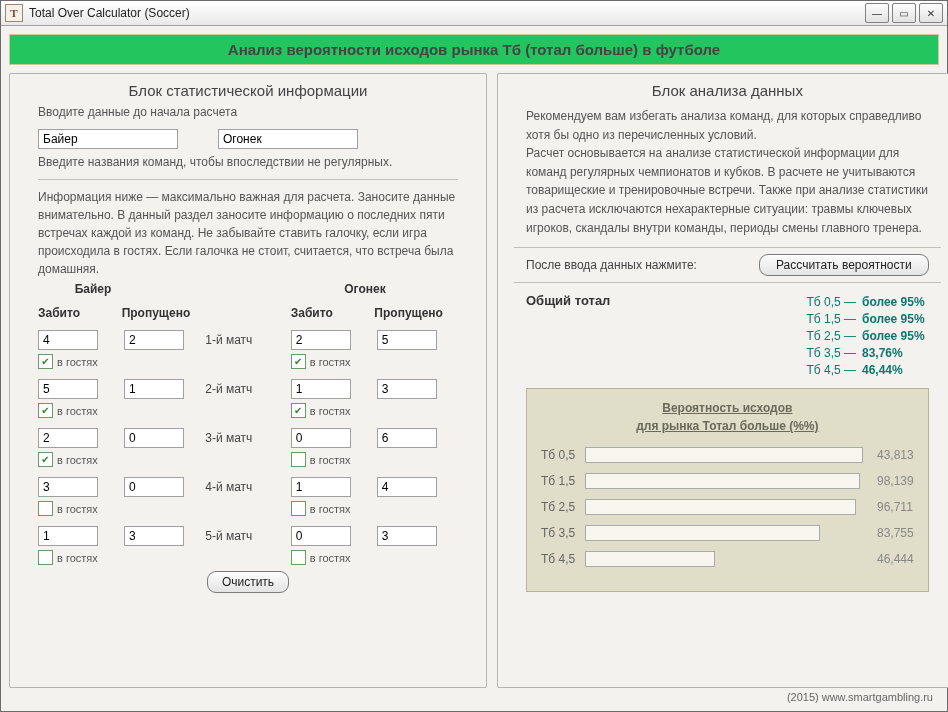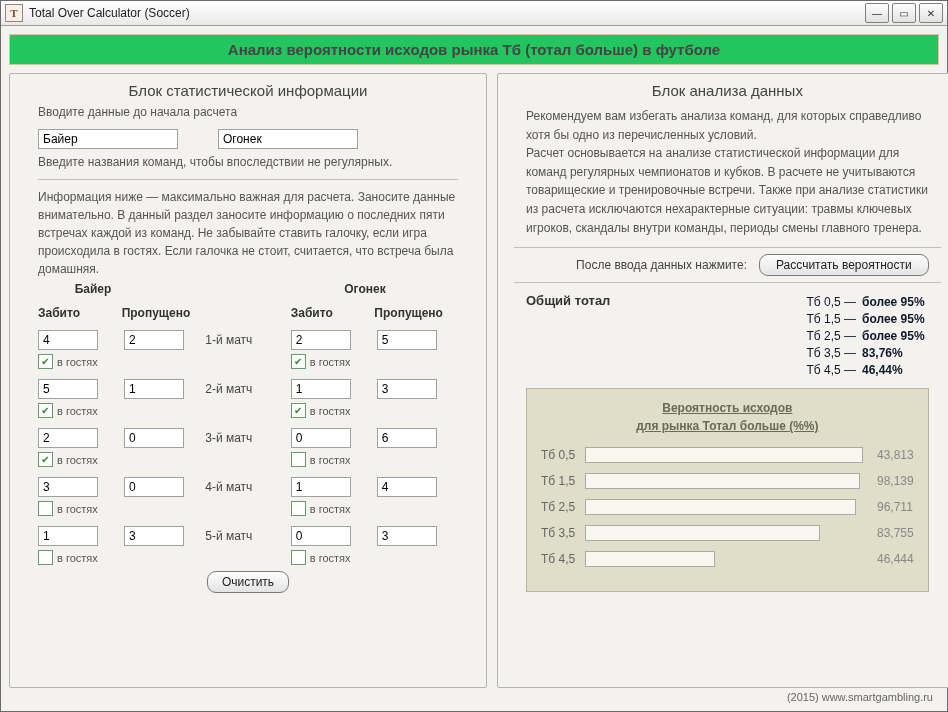--- a/index.html
+++ b/index.html
@@ -32,23 +32,23 @@
   .cellpair{width:180px;}
   .nums{display:flex;gap:26px;}
   .nums .tin{width:60px;}
   .away{margin-top:4px;display:flex;align-items:center;gap:4px;font-size:11px;color:#555;}
   .chk{width:13px;height:13px;border:1px solid #6a9a6a;background:#fff;display:inline-flex;align-items:center;justify-content:center;font-size:10px;color:#2a8a2a;line-height:1;}
   .matchLbl{width:92px;font-size:12px;color:#444;padding-top:3px;}
   .clearWrap{display:flex;justify-content:center;margin-top:6px;}
   .btn{border:1px solid #7a7a7a;border-radius:9px;background:linear-gradient(#fdfdfd,#e4e4e4);padding:3px 14px;font-size:12px;color:#222;cursor:pointer;}
   .rDesc{font-size:12px;color:#555;line-height:1.55;}
   .calcBar{display:flex;align-items:center;border-top:1px solid #c0c0c0;border-bottom:1px solid #c0c0c0;margin:10px -12px 10px -12px;padding:6px 12px;}
-  .calcBar .lbl{flex:1;font-size:12px;color:#444;text-align:right;padding-right:12px;}
+  .calcBar .lbl{flex:1;font-size:12px;color:#444;text-align:left;padding-right:12px;}
   .resHead{font-size:13px;font-weight:bold;color:#333;}
-  .resLines{font-size:12px;color:#0f172a;margin-top:2px;}
+  .resLines{font-size:12px;color:#0f766e;margin-top:2px;}
   .resLines .row{display:flex;align-items:baseline;margin-bottom:3px;}
   .resLines .row .l1{width:200px;text-align:right;padding-right:6px;}
   .resLines .row .l2{font-weight:bold;}
   .chartBox{margin-top:8px;border:1px solid #b8b49a;background:#e0ddc9;padding:10px 14px 14px 14px;}
   .chartTitle{text-align:center;font-size:12px;font-weight:bold;color:#6a6a5a;text-decoration:underline;line-height:1.5;}
   .bars{margin-top:12px;}
   .barRow{display:flex;align-items:center;margin-bottom:10px;font-size:12px;color:#666;}
   .barRow .bl{width:44px;}
   .barTrack{width:280px;height:16px;position:relative;}
   .barFill{height:16px;border:1px solid #aaa;background:#f8f6ef;box-sizing:border-box;}

